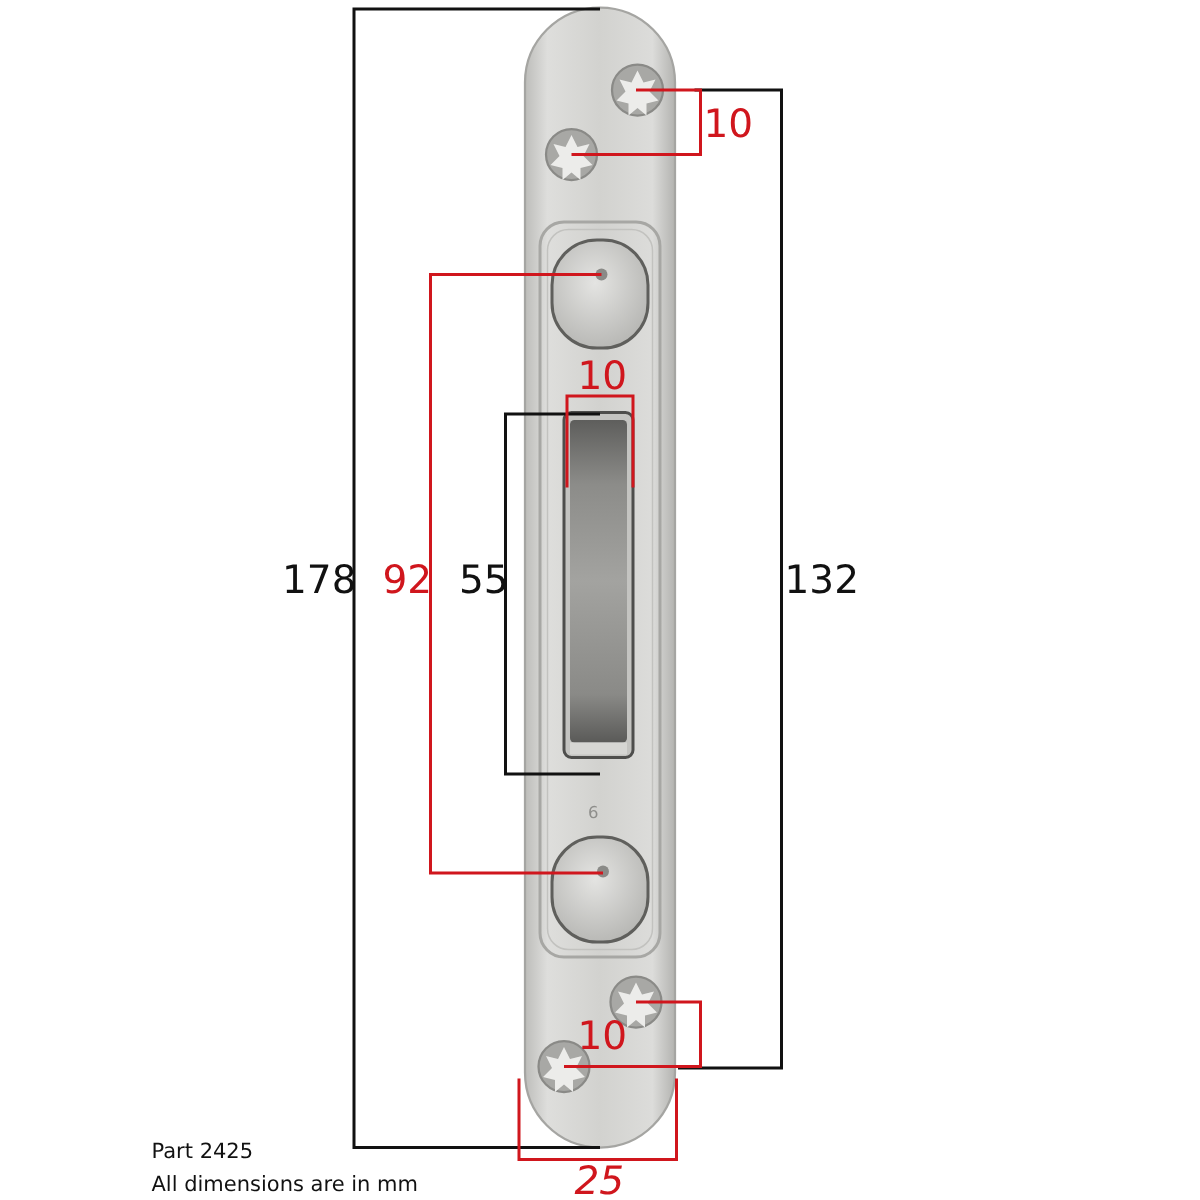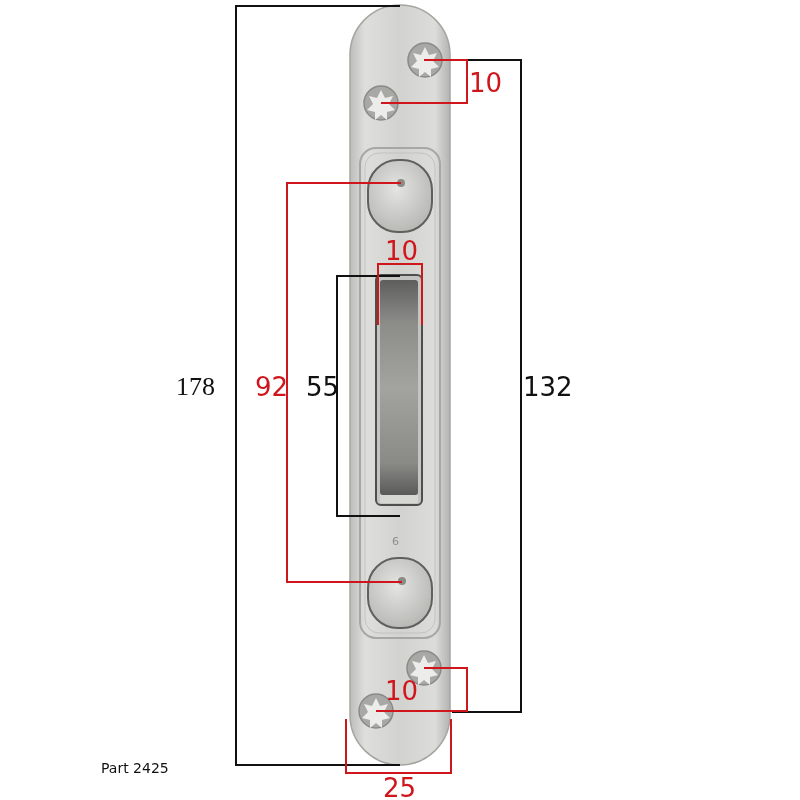--- a/index.html
+++ b/index.html
@@ -94,24 +94,25 @@
 
       <polyline points="378,325 378,264 422,264 422,325"></polyline>
 
       <polyline points="424,668 467,668 467,711 376,711"></polyline>
 
       <polyline points="346,719 346,773 451,773 451,719"></polyline>
     </g>
   </svg>
 
   
-  <div class="dim-label black" style="left:176px; top:374px;font-family:Liberation Serif, serif;">178</div>
+  <div class="dim-label black" style="left:188px; top:374px;">178</div>
   <div class="dim-label red" style="left:255px; top:374px;">92</div>
   <div class="dim-label black" style="left:306px; top:374px;">55</div>
   <div class="dim-label black" style="left:523px; top:374px;">132</div>
   <div class="dim-label red" style="left:469px; top:70px;">10</div>
   <div class="dim-label red" style="left:385px; top:238px;">10</div>
   <div class="dim-label red" style="left:385px; top:678px;">10</div>
-  <div class="dim-label red" style="left:383px; top:775px;">25</div>
+  <div class="dim-label red" style="left:383px; top:775px;font-style:italic;">25</div>
 
   
   <div class="caption" style="top:757px;">Part 2425</div>
+  <div class="caption" style="top:779px;">All dimensions are in mm</div>
 </div>
 
 </body></html>

